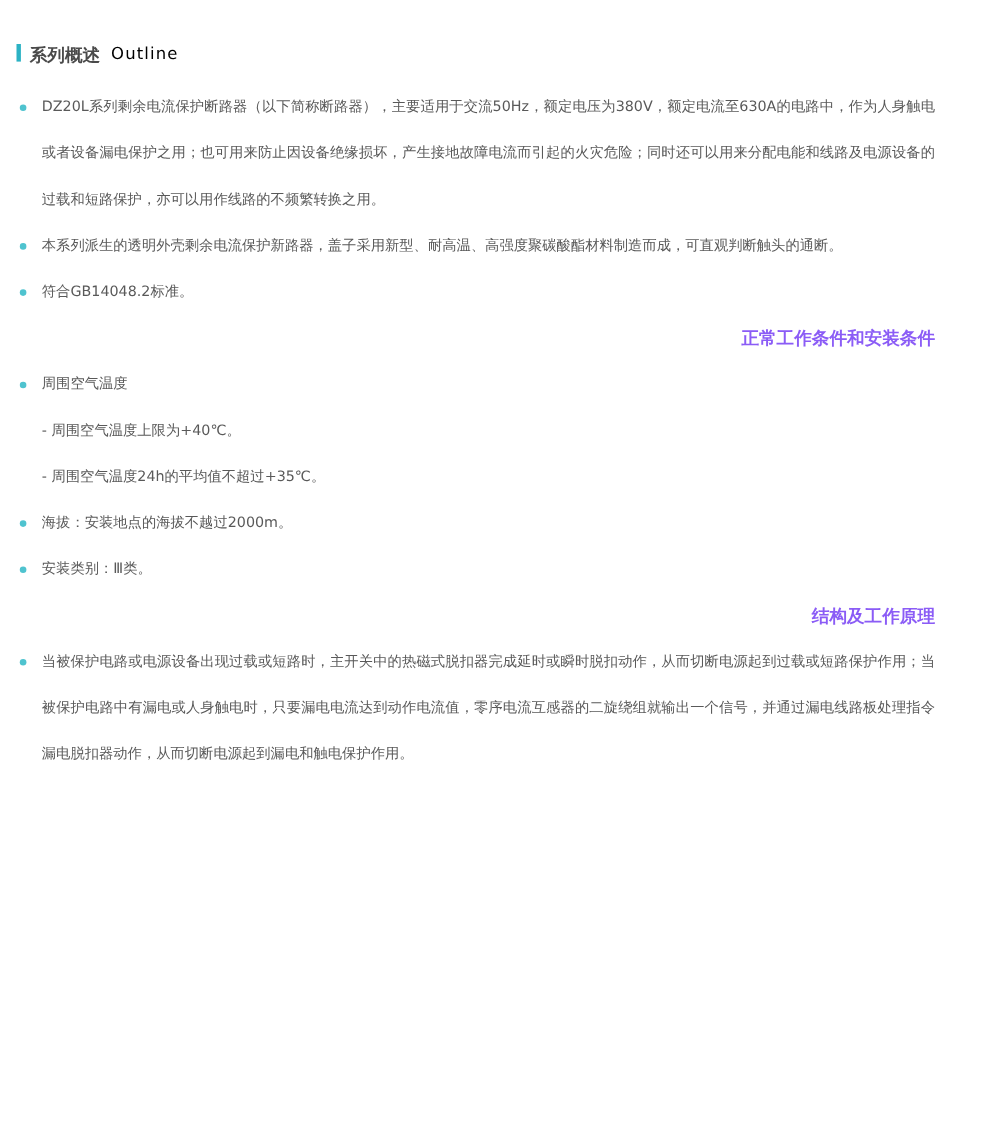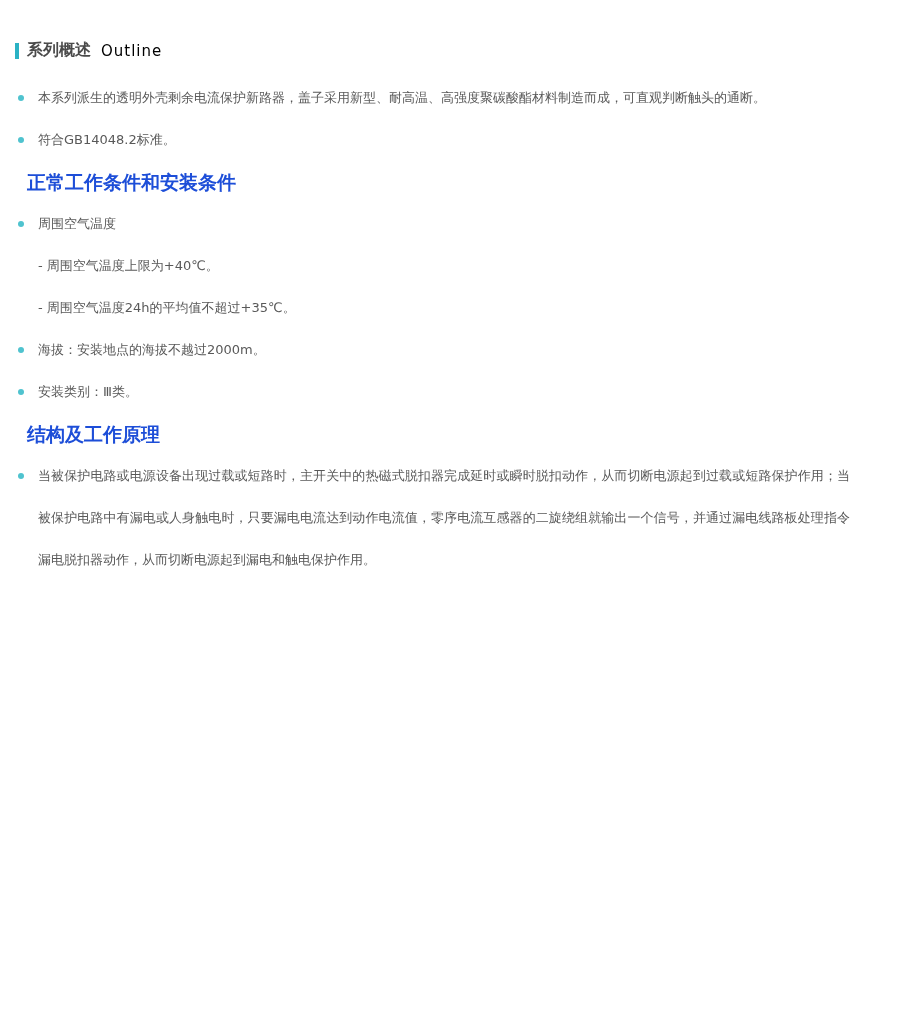--- a/index.html
+++ b/index.html
@@ -11,21 +11,20 @@
   body {
     height: 1027px;
     overflow: hidden;
     color: #595959;
   }
   .page {
     padding: 40px 50px 0 15px;
   }
   .section-header {
     display: flex;
-    align-items: center;
     margin-bottom: 16px;
   }
   .marker {
     display: inline-block;
     width: 4px;
     height: 16px;
     background: #2bb2c4;
     margin-right: 8px;
   }
   .title-zh {
@@ -61,34 +60,39 @@
     height: 6px;
     border-radius: 50%;
     background: #4fc3cf;
   }
   .sub {
     padding-left: 23px;
   }
   .heading {
     padding-left: 12px;
     font-weight: bold;
-    color: #1d4ed8;
-    font-size: 19px;
+    color: #8b5cf6;
+    font-size: 16px;
+    text-align: right;
   }
 </style>
 </head>
 <body>
 
 <div class="page">
   <div class="section-header">
     <span class="marker"></span>
     <span class="title-zh">系列概述</span>
     <span class="title-en">Outline</span>
   </div>
   <div id="content" class="content">
+      <div class="block bullet">
+        <span class="dot"></span>
+        <span class="txt">DZ20L系列剩余电流保护断路器（以下简称断路器），主要适用于交流50Hz，额定电压为380V，额定电流至630A的电路中，作为人身触电或者设备漏电保护之用；也可用来防止因设备绝缘损坏，产生接地故障电流而引起的火灾危险；同时还可以用来分配电能和线路及电源设备的过载和短路保护，亦可以用作线路的不频繁转换之用。</span>
+      </div>
       <div class="block bullet">
         <span class="dot"></span>
         <span class="txt">本系列派生的透明外壳剩余电流保护新路器，盖子采用新型、耐高温、高强度聚碳酸酯材料制造而成，可直观判断触头的通断。</span>
       </div>
       <div class="block bullet">
         <span class="dot"></span>
         <span class="txt">符合GB14048.2标准。</span>
       </div>
       <div class="block heading">正常工作条件和安装条件</div>
       <div class="block bullet">

